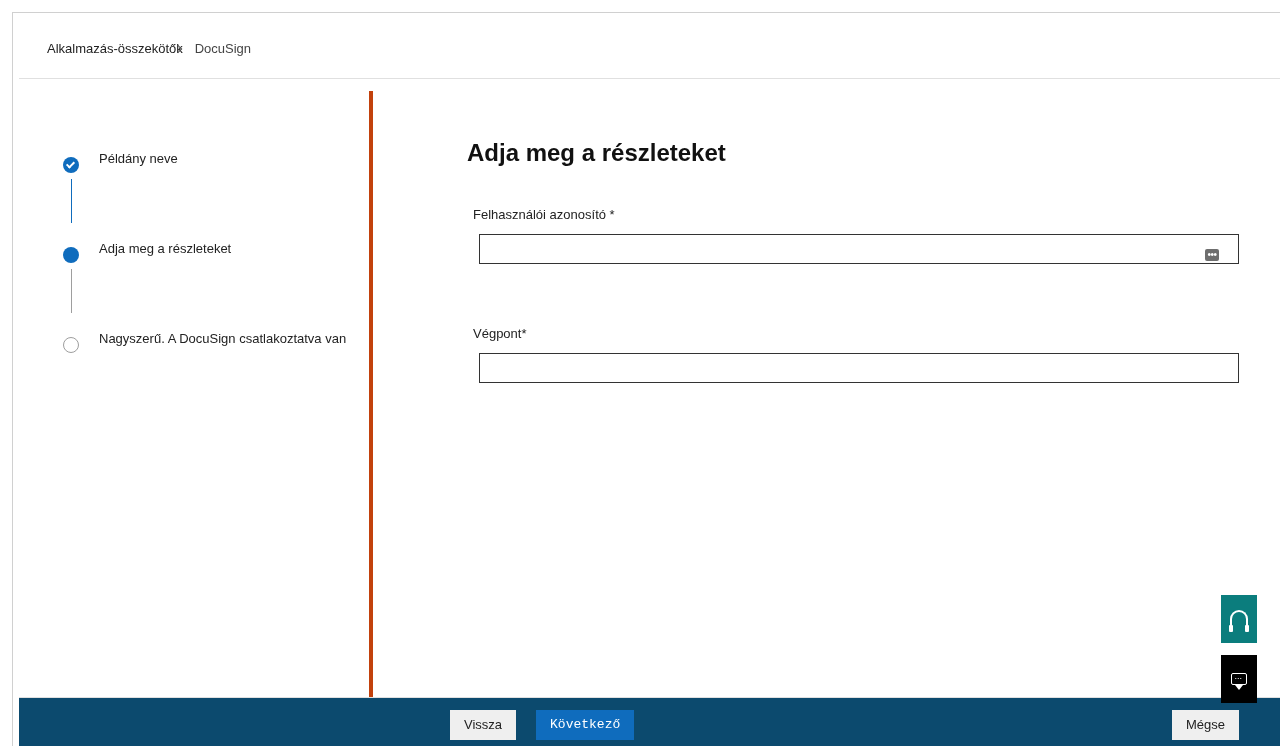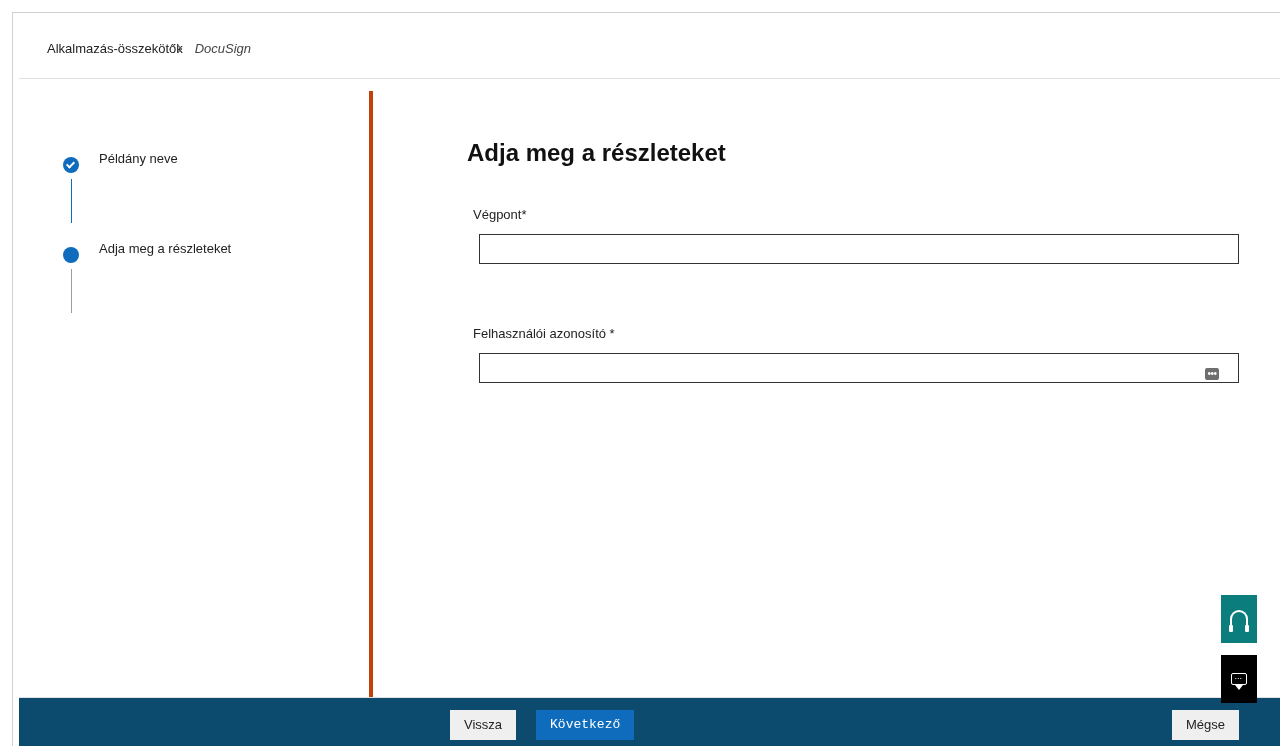--- a/index.html
+++ b/index.html
@@ -30,21 +30,20 @@
     .breadcrumb-text {
       font-size: 13px;
       color: #222;
     }
     
     .breadcrumb-current {
       font-size: 13px;
       color: #444;
       position: absolute;
       left: 146px;
-      font-style: italic;
     }
     
     .chevron-right {
       display: inline-block;
       width: 6px;
       height: 6px;
       border-top: 1.5px solid #555;
       border-right: 1.5px solid #555;
       transform: rotate(45deg);
       margin: 0 4px 1px 4px;
@@ -344,39 +343,45 @@
 
       <li class="step-item">
         <div class="step-marker-col">
           <div class="step-circle current"></div>
           <div class="step-connector"></div>
         </div>
         <span class="step-label">Adja meg a részleteket</span>
       </li>
 
 
+      <li class="step-item">
+        <div class="step-marker-col">
+          <div class="step-circle pending"></div>
+        </div>
+        <span class="step-label">Nagyszerű. A DocuSign csatlakoztatva van</span>
+      </li>
 
     </ul>
   </aside>
 
   <main class="main-panel">
     <h1 class="page-title">Adja meg a részleteket</h1>
-
-    <div class="form-group">
-      <label class="form-label">Végpont*</label>
-      <div class="input-wrapper">
-        <input type="text" class="form-input" value="" style="">
-      </div>
-    </div>
 
     <div class="form-group">
       <label class="form-label">Felhasználói azonosító *</label>
       <div class="input-wrapper">
         <input type="text" class="form-input" value="" style="">
         <span class="input-icon"></span>
+      </div>
+    </div>
+
+    <div class="form-group">
+      <label class="form-label">Végpont*</label>
+      <div class="input-wrapper">
+        <input type="text" class="form-input" value="" style="">
       </div>
     </div>
   </main>
 </div>
 
 <div class="footer">
   <button class="btn btn-secondary">Vissza</button>
   <button class="btn btn-primary">Következő</button>
   <button class="btn btn-secondary btn-cancel">Mégse</button>
 </div>

